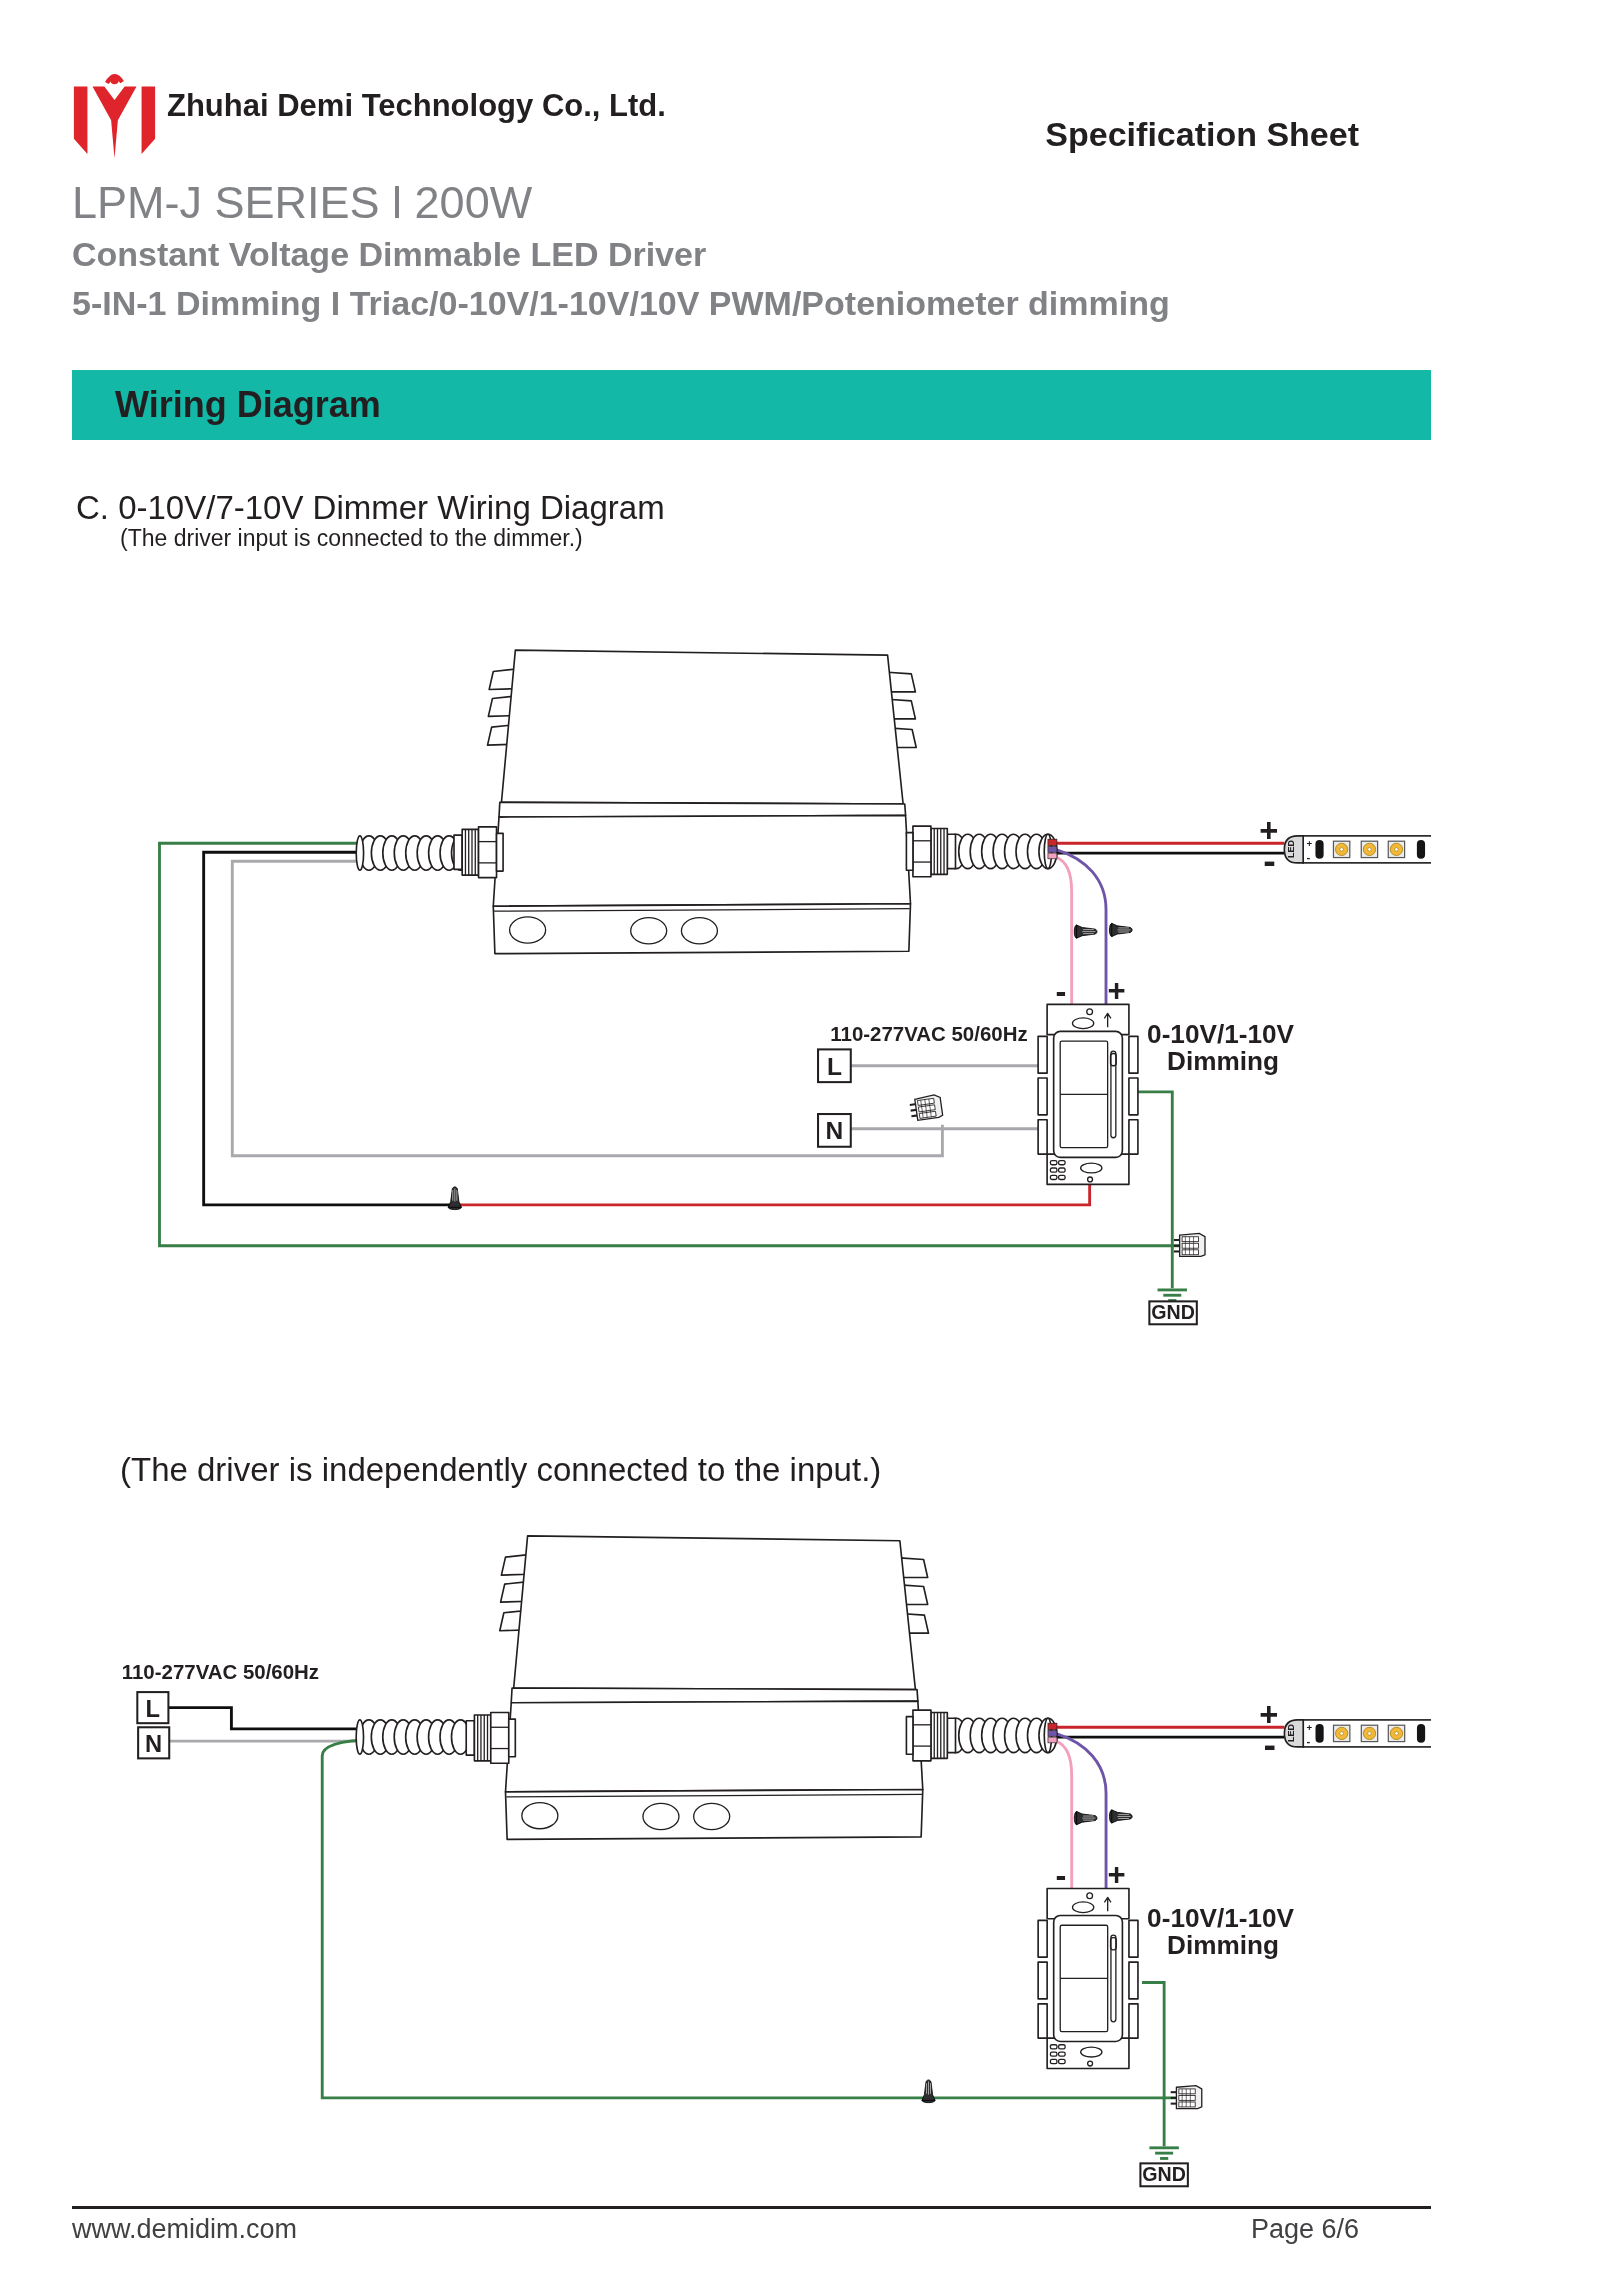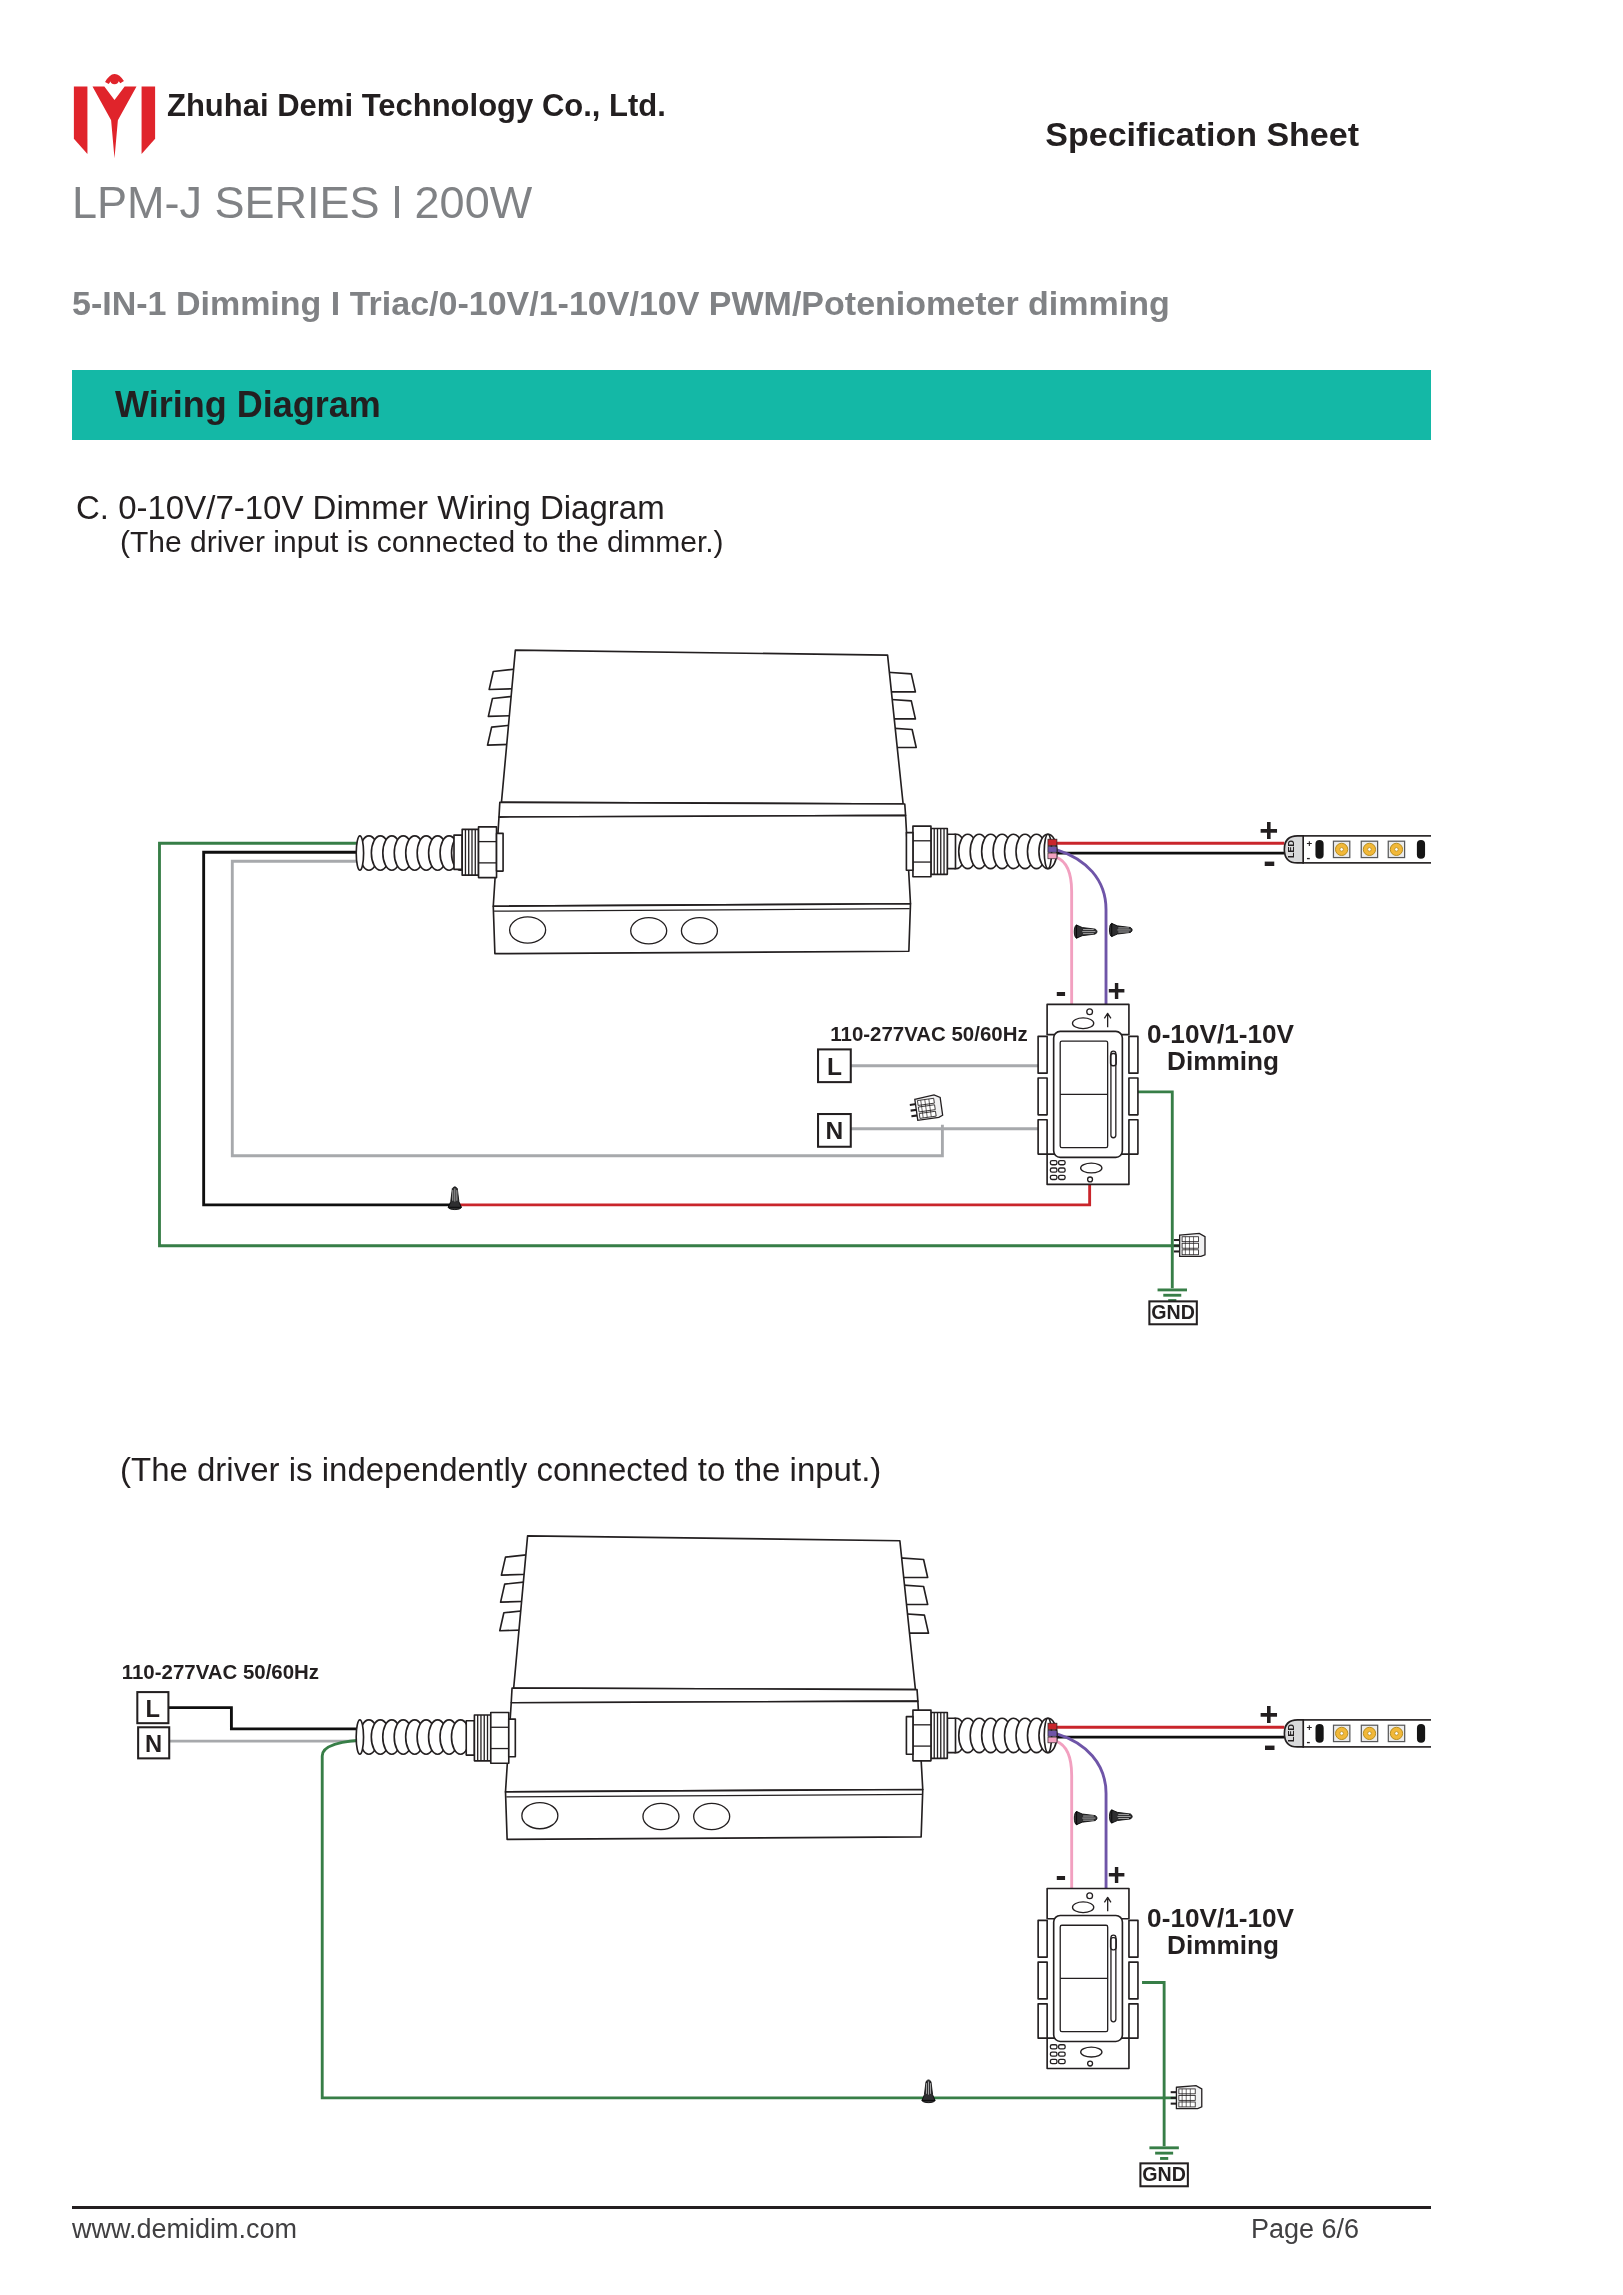--- a/index.html
+++ b/index.html
@@ -7,21 +7,21 @@
         font-family:"Liberation Sans",sans-serif;color:#231f20;border-radius:21px;}
   .abs{position:absolute;}
   .company-name{left:167px;top:88px;font-size:31px;font-weight:bold;letter-spacing:0px;}
   .doc-title{right:72px;top:115px;font-size:34px;font-weight:bold;text-align:right;}
   .product-title{left:72px;top:177px;font-size:45px;font-weight:normal;color:#808285;}
   .product-sub{left:72px;top:235px;font-size:34px;font-weight:bold;color:#808285;}
   .product-dim{left:72px;top:284px;font-size:34px;font-weight:bold;color:#808285;}
   .section-bar{left:72px;top:370px;width:1479px;height:70px;background:#14b8a6;padding-left:20px;}
   .section-bar span{display:block;padding-left:23px;line-height:70px;font-size:36px;font-weight:bold;color:#231f20;}
   .h-c1{left:76px;top:489px;font-size:33px;}
-  .h-c2{left:120px;top:525px;font-size:30px;}
+  .h-c2{left:120px;top:525px;font-size:23px;}
   .h-d1{left:76px;top:1415px;font-size:33px;}
   .h-d2{left:120px;top:1451px;font-size:33px;}
   .footer-rule{left:72px;top:2206px;width:1479px;height:2.5px;background:#231f20;}
   .footer-web{left:72px;top:2214px;font-size:27px;color:#414042;}
   .footer-page{right:72px;top:2214px;font-size:27px;color:#414042;text-align:right;}
   svg text{font-family:"Liberation Sans",sans-serif;}
   .t-bold{font-weight:bold;fill:#231f20;}
   .outline{fill:#ffffff;stroke:#231f20;stroke-width:2;stroke-linejoin:round;}
   .thin{fill:none;stroke:#231f20;stroke-width:1.6;stroke-linejoin:round;}
 </style>
@@ -33,20 +33,21 @@
   <svg class="abs" style="left:72px;top:72px;" width="85" height="88" viewBox="0 0 100 104">
     <path d="M41,13 Q50,-3 59,12" fill="none" stroke="#e0242b" stroke-width="5"></path>
     <circle cx="50" cy="9" r="5.5" fill="#e0242b"></circle>
     <polygon points="2,17 18,17 18,97 2,79" fill="#e0242b"></polygon>
     <polygon points="82,17 98,17 98,79 82,97" fill="#e0242b"></polygon>
     <polygon points="24,17 38,17 50,33 62,17 76,17 54,57 50,102 46,57" fill="#e0242b"></polygon>
   </svg>
   <div class="abs company-name">Zhuhai Demi Technology Co., Ltd.</div>
   <div class="abs doc-title">Specification Sheet</div>
   <div class="abs product-title">LPM-J SERIES l 200W</div>
+  <div class="abs product-sub">Constant Voltage Dimmable LED Driver</div>
   <div class="abs product-dim">5-IN-1 Dimming I  Triac/0-10V/1-10V/10V PWM/Poteniometer dimming</div>
 
   <div class="abs section-bar">
     <span>Wiring Diagram</span>
   </div>
 
   <div class="abs h-c1">C. 0-10V/7-10V Dimmer Wiring Diagram</div>
   <div class="abs h-c2">(The driver input is connected to the dimmer.)</div>
 
   <svg width="0" height="0" style="position:absolute" aria-hidden="true">

